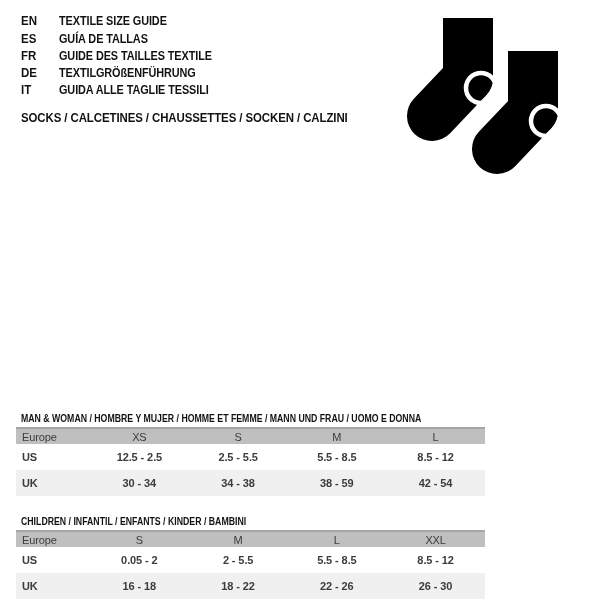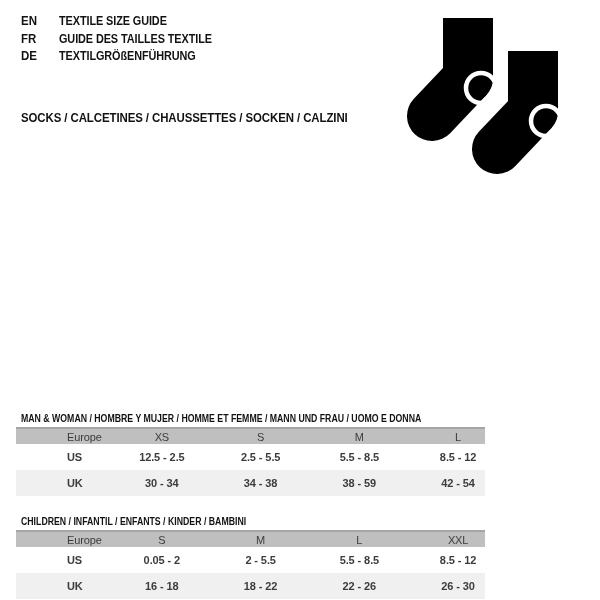--- a/index.html
+++ b/index.html
@@ -43,40 +43,48 @@
   .thead {
     display:grid; grid-template-columns:74px 1fr 1fr 1fr 1fr;
     background:#bfbfbf; border-top:2px solid #a5a5a5;
     height:15px; align-items:center;
   }
   .tr {
     display:grid; grid-template-columns:74px 1fr 1fr 1fr 1fr;
     height:26px; align-items:center; background:#ffffff;font-weight:bold;
   }
   .tr.alt { background:#f0f0f0; }
-  .th, .td { text-align:center; white-space:nowrap; letter-spacing:-0.1px;margin-left:45px; }
+  .th, .td { text-align:center; white-space:nowrap; letter-spacing:-0.1px; }
   .th.region, .td.region { text-align:left; padding-left:6px; }
 </style>
 </head>
 <body>
 
 <div class="canvas">
 
   <div class="lang-block">
     <div class="lang-row">
       <span class="lang-code">EN</span>
       <span class="lang-label">TEXTILE SIZE GUIDE</span>
     </div>
     <div class="lang-row">
+      <span class="lang-code">ES</span>
+      <span class="lang-label">GUÍA DE TALLAS</span>
+    </div>
+    <div class="lang-row">
       <span class="lang-code">FR</span>
       <span class="lang-label">GUIDE DES TAILLES TEXTILE</span>
     </div>
     <div class="lang-row">
       <span class="lang-code">DE</span>
       <span class="lang-label">TEXTILGRÖßENFÜHRUNG</span>
+    </div>
+    <div class="lang-row">
+      <span class="lang-code">IT</span>
+      <span class="lang-label">GUIDA ALLE TAGLIE TESSILI</span>
     </div>
   </div>
 
   <div class="socks-caption">
     <span>SOCKS / CALCETINES / CHAUSSETTES / SOCKEN / CALZINI</span>
   </div>
 
   <svg class="socks-svg" width="190" height="172" viewBox="0 0 190 172" aria-hidden="true">
     <g fill="#000000">
       <rect x="43" y="6" width="50" height="62"></rect>

